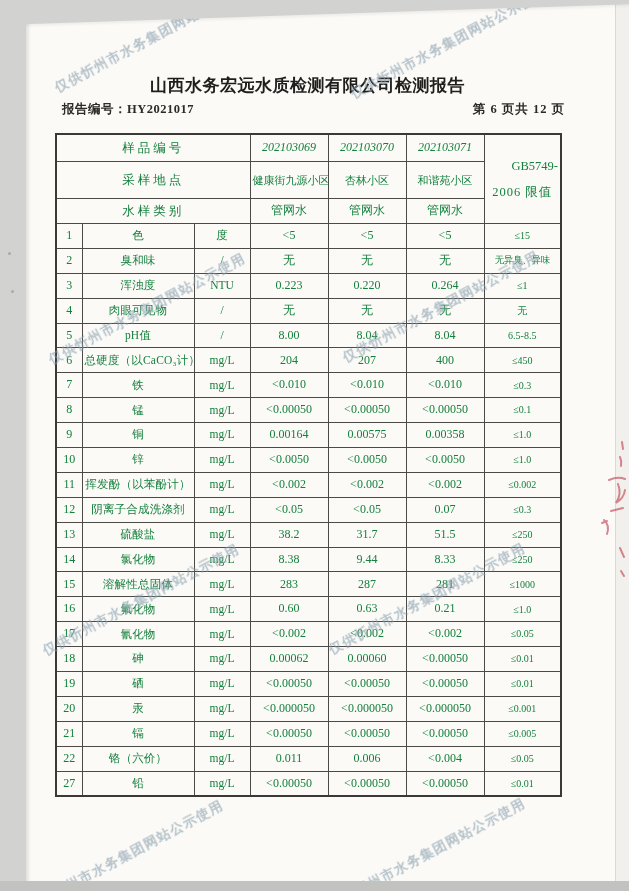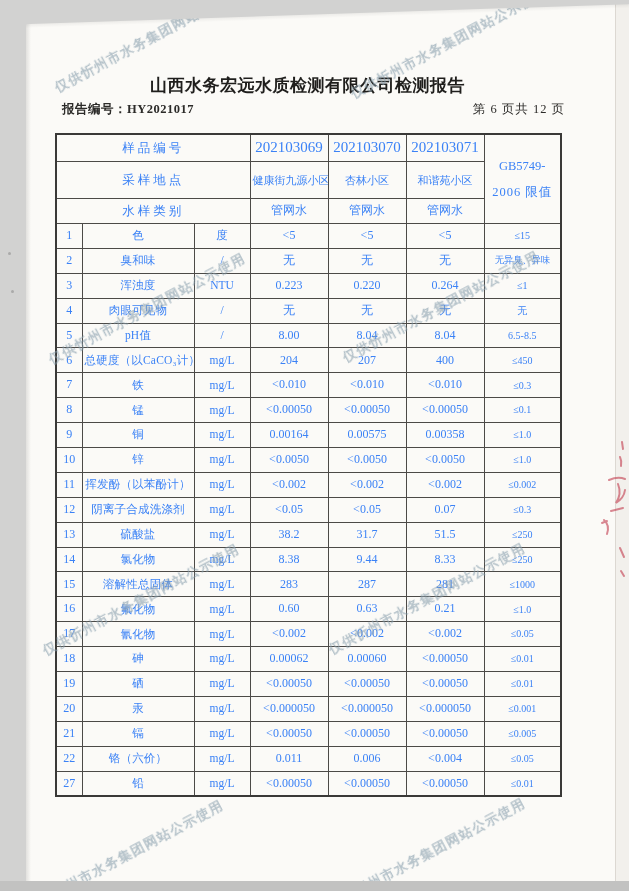--- a/index.html
+++ b/index.html
@@ -32,41 +32,41 @@
   .title {
     position:absolute; left:55px; top:74px; width:505px;
     text-align:center; font-size:17px; font-weight:bold; letter-spacing:0.5px;
     color:#1f1e1c; z-index:2;
   }
   .report-line {
     position:absolute; left:54px; top:101px; width:503px;
     display:flex; justify-content:space-between; font-size:12.5px; z-index:2;margin-left:8px;
   }
   .report-no { font-weight:bold; letter-spacing:0.5px; }
-  .page-indicator { font-weight:normal; letter-spacing:1px; }
+  .page-indicator { font-weight:bold; letter-spacing:1px; }
 
   
   table.report {
     position:absolute; left:55px; top:133px; width:505px;
     border-collapse:collapse; table-layout:fixed; z-index:2;
-    font-size:12px; color:#3b82f6;
+    font-size:12px; color:#15803d;
   }
   table.report td {
     border:1px solid #4c4a47; padding:0 2px; text-align:center;
     overflow:hidden; white-space:nowrap; line-height:1.15;
   }
   table.report { border:2px solid #3a3937; }
   tr.h1 td { height:26px; }
   tr.h2 td { height:36px; }
   tr.h3 td { height:24px; }
   td.hlabel { letter-spacing:3px; font-size:12.5px; }
-  td.sampno { font-size:15px; }
+  td.sampno { font-size:12px;font-style:italic; }
   td.loc { font-size:11px; white-space:normal; line-height:1.35; }
   td.gbcell { font-size:12.5px; white-space:normal; }
-  .gb-l1 { display:block; margin-bottom:12px; }
+  .gb-l1 { display:block; margin-bottom:12px;text-align:right; }
   .gb-l2 { display:block; letter-spacing:1px; }
   tbody.results td { height:23.9px; }
   td.c-no { font-size:12px; }
   td.c-name { text-align:left; padding-left:5px; font-size:11.5px; letter-spacing:0.2px; }
   td.c-unit { font-size:11.5px; }
   td.c-val { font-size:12px; }
   td.c-limit { font-size:10px; }
   td.c-limit.small { font-size:9.5px; letter-spacing:-0.3px;margin-top:32px; }
 
   

